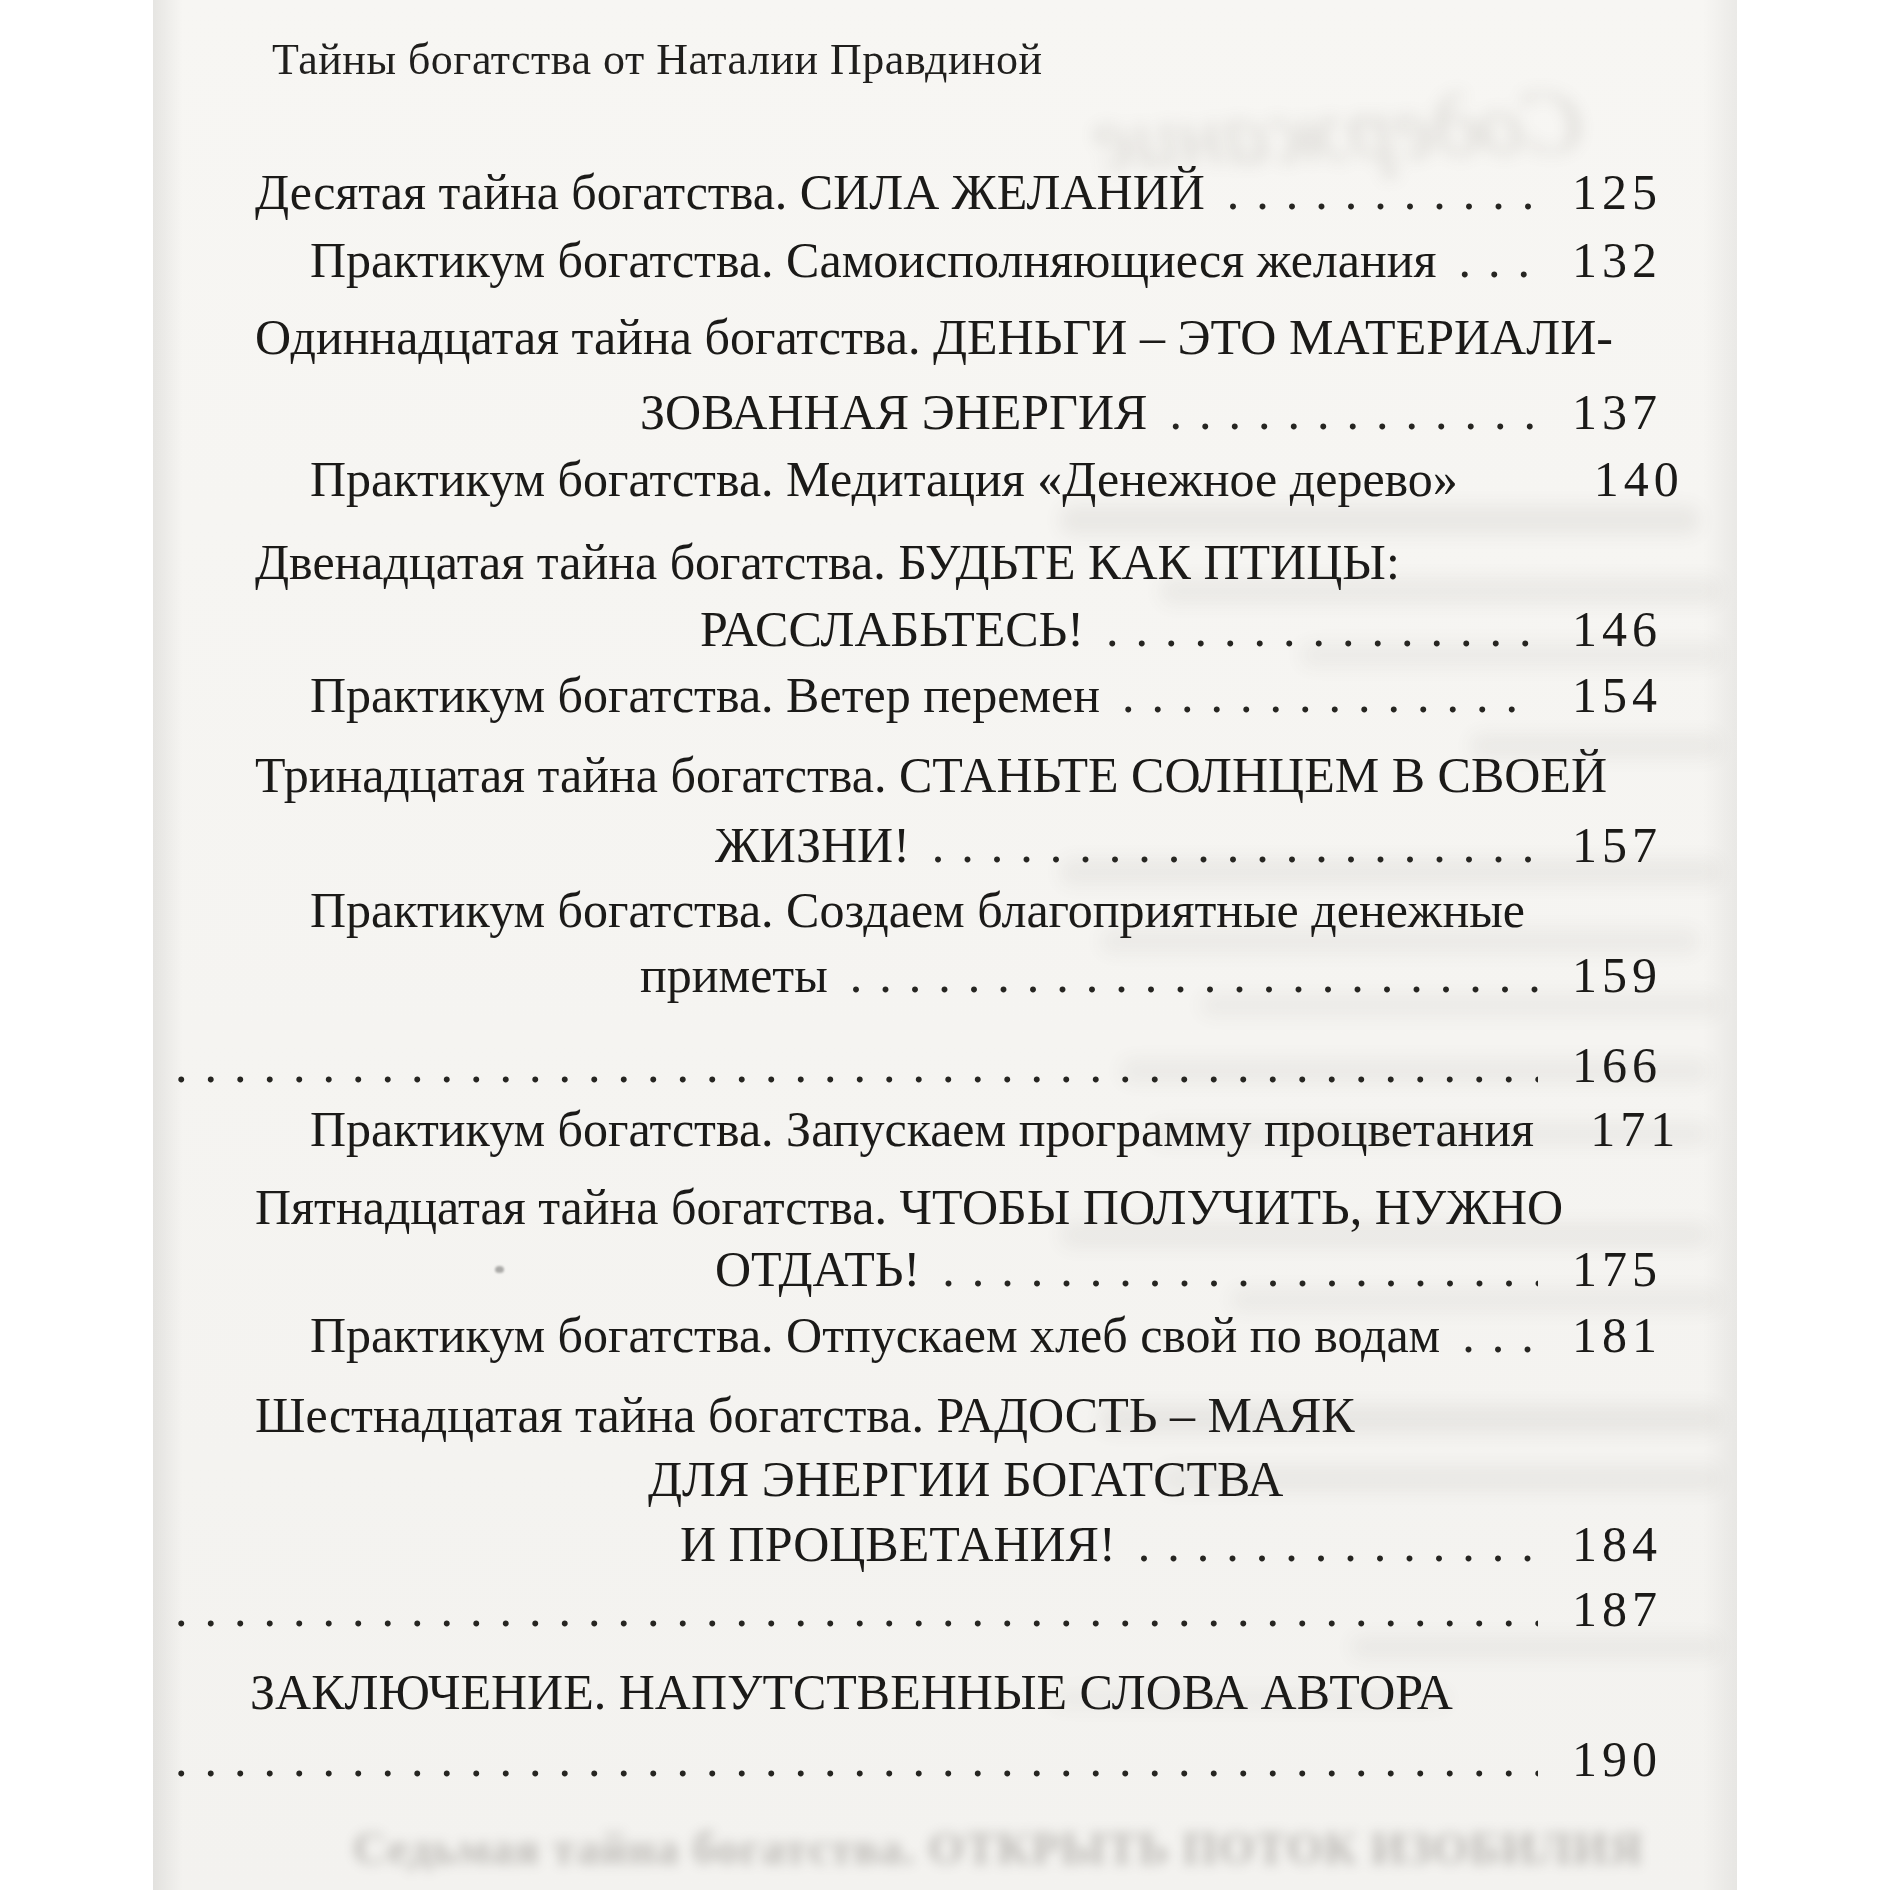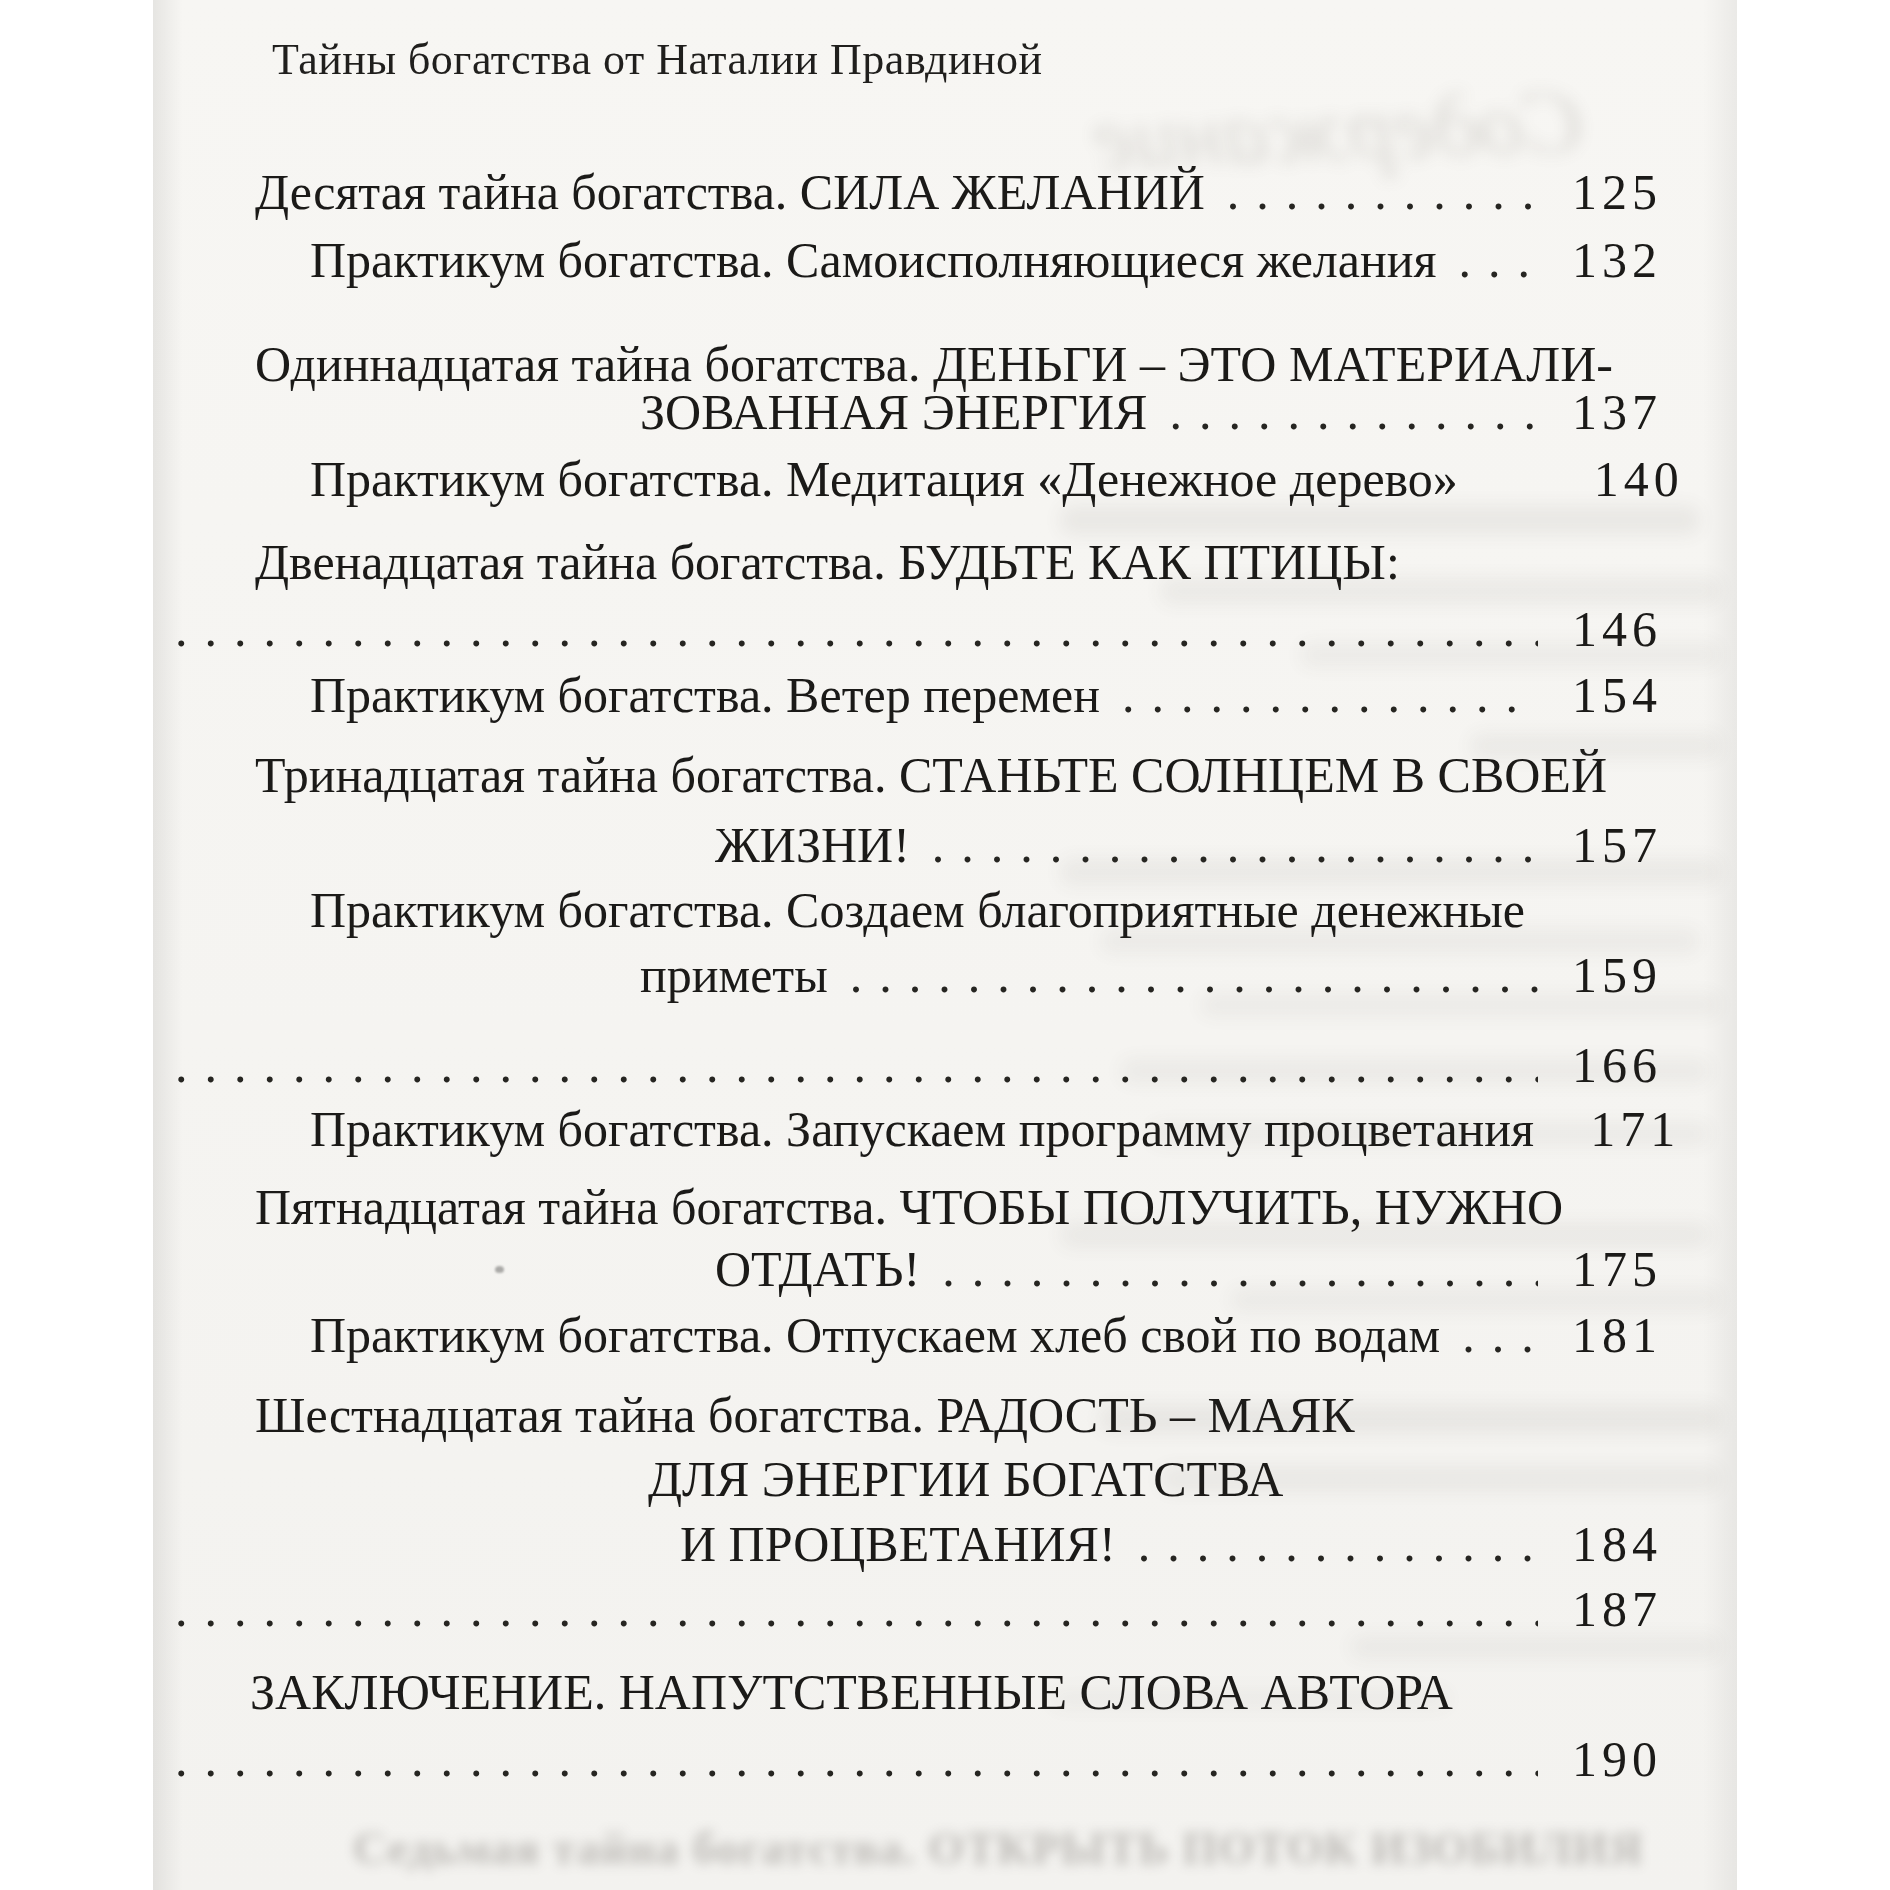--- a/index.html
+++ b/index.html
@@ -74,36 +74,37 @@
         <span class="toc-text" style="margin-left: 102px;">Десятая тайна богатства. СИЛА ЖЕЛАНИЙ</span>
         <span class="leader">........................................................................................................................</span>
         <span class="toc-num">125</span>
       </div>
       <div class="toc-row" style="top: 233px;">
         <span class="toc-text" style="margin-left: 157px;">Практикум богатства. Самоисполняющиеся желания</span>
         <span class="leader">........................................................................................................................</span>
         <span class="toc-num">132</span>
       </div>
       <div class="toc-row" style="top: 310px;">
-        <span class="toc-text" style="margin-left: 102px; margin-top: 27px;">Одиннадцатая тайна богатства. ДЕНЬГИ – ЭТО МАТЕРИАЛИ-</span>
+        <span class="toc-text" style="margin-left: 102px;">Одиннадцатая тайна богатства. ДЕНЬГИ – ЭТО МАТЕРИАЛИ-</span>
       </div>
       <div class="toc-row" style="top: 385px;">
         <span class="toc-text" style="margin-left: 487px;">ЗОВАННАЯ ЭНЕРГИЯ</span>
         <span class="leader">........................................................................................................................</span>
         <span class="toc-num">137</span>
       </div>
       <div class="toc-row" style="top: 452px; gap: 40px;">
         <span class="toc-text" style="margin-left: 157px;">Практикум богатства. Медитация «Денежное дерево»</span>
         <span class="leader">........................................................................................................................</span>
         <span class="toc-num">140</span>
       </div>
       <div class="toc-row" style="top: 535px;">
         <span class="toc-text" style="margin-left: 102px;">Двенадцатая тайна богатства. БУДЬТЕ КАК ПТИЦЫ:</span>
       </div>
       <div class="toc-row" style="top: 602px;">
+        <span class="toc-text" style="margin-left: 547px;">РАССЛАБЬТЕСЬ!</span>
         <span class="leader">........................................................................................................................</span>
         <span class="toc-num">146</span>
       </div>
       <div class="toc-row" style="top: 668px;">
         <span class="toc-text" style="margin-left: 157px;">Практикум богатства. Ветер перемен</span>
         <span class="leader">........................................................................................................................</span>
         <span class="toc-num">154</span>
       </div>
       <div class="toc-row" style="top: 748px;">
         <span class="toc-text" style="margin-left: 102px;">Тринадцатая тайна богатства. СТАНЬТЕ СОЛНЦЕМ В СВОЕЙ</span>

